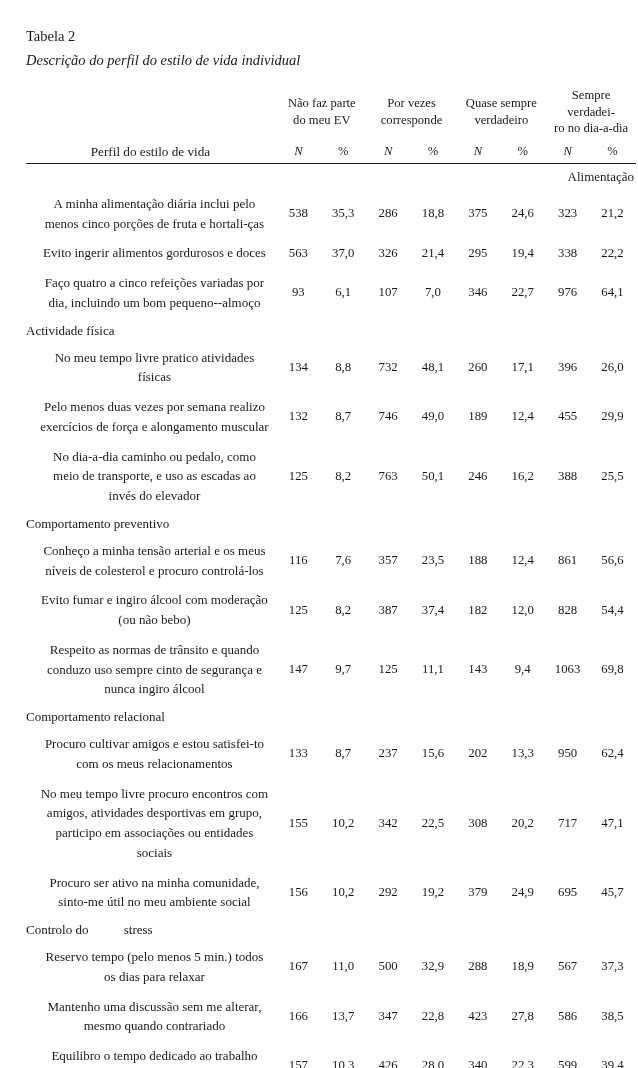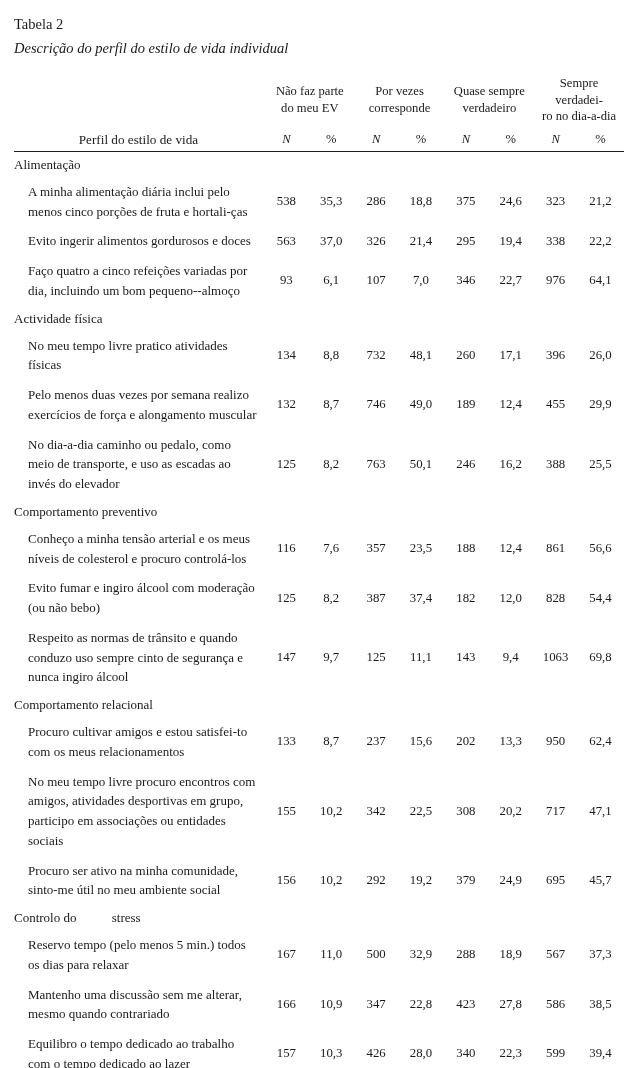--- a/index.html
+++ b/index.html
@@ -11,21 +11,21 @@
     width: 638px;
     height: 1068px;
     font-family: "Liberation Serif", serif;
     color: #1a1a1a;
     -webkit-font-smoothing: antialiased;
   }
   .page {
     position: relative;
     width: 638px;
     height: 1068px;
-    padding: 0;
+    padding: 12px;
     box-sizing: border-box;
   }
   .caption-block {
     padding: 14px 14px 0 14px;
   }
   .caption-label {
     font-size: 14.5px;
     line-height: 1.45;
     margin: 0 0 3px 0;
   }
@@ -40,20 +40,21 @@
     margin: 0 14px;
     border-collapse: collapse;
     font-size: 12.8px;
   }
   table.lifestyle td, table.lifestyle th {
     padding: 0;
     vertical-align: middle;
   }
   .rule-mid td {
     border-top: 0.9px solid #231f20;
+    text-align: right;
   }
   .hdr-group {
     text-align: center;
     font-size: 12.6px;
     line-height: 1.32;
     padding: 6px 2px 3px 2px !important;
     font-weight: normal;
   }
   .hdr-left {
     font-size: 13.2px;
@@ -79,21 +80,21 @@
   .group-name {
     text-align: left;
   }
   .group-name .ital {
     margin-left: 32px;
   }
   .item-row td {
     padding: 4px 2px 4px 2px;
   }
   .item-text {
-    text-align: left;
+    text-align: center;
     font-size: 13px;
     line-height: 1.52;
     padding-left: 14px !important;
     padding-right: 8px !important;
     padding-top: 5px !important;
     padding-bottom: 5px !important;
     margin-top: 44px;
   }
   .num {
     text-align: center;
@@ -312,21 +313,21 @@
           <td class="num">500</td>
           <td class="num">32,9</td>
           <td class="num">288</td>
           <td class="num">18,9</td>
           <td class="num">567</td>
           <td class="num">37,3</td>
         </tr>
         <tr class="item-row">
           <td class="item-text">Mantenho uma discussão sem me alterar, mesmo quando contrariado</td>
           <td class="num">166</td>
-          <td class="num">10,9</td>
+          <td class="num">13,7</td>
           <td class="num">347</td>
           <td class="num">22,8</td>
           <td class="num">423</td>
           <td class="num">27,8</td>
           <td class="num">586</td>
           <td class="num">38,5</td>
         </tr>
         <tr class="item-row">
           <td class="item-text">Equilibro o tempo dedicado ao trabalho com o tempo dedicado ao lazer</td>
           <td class="num">157</td>

